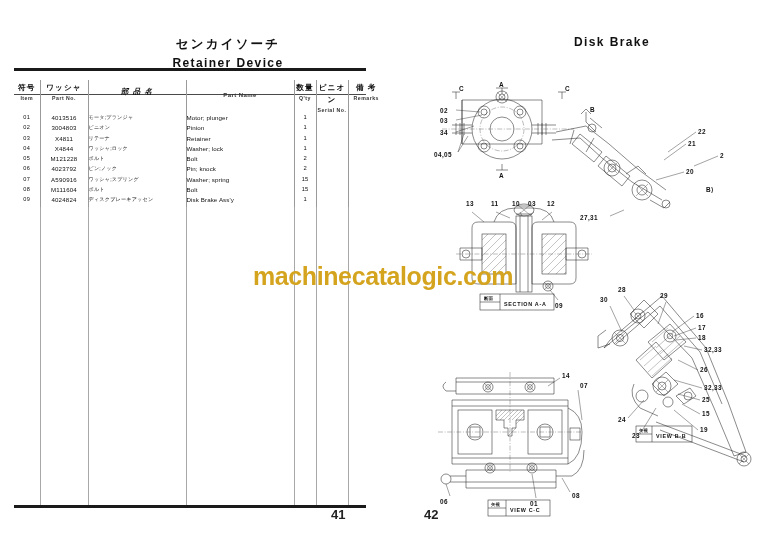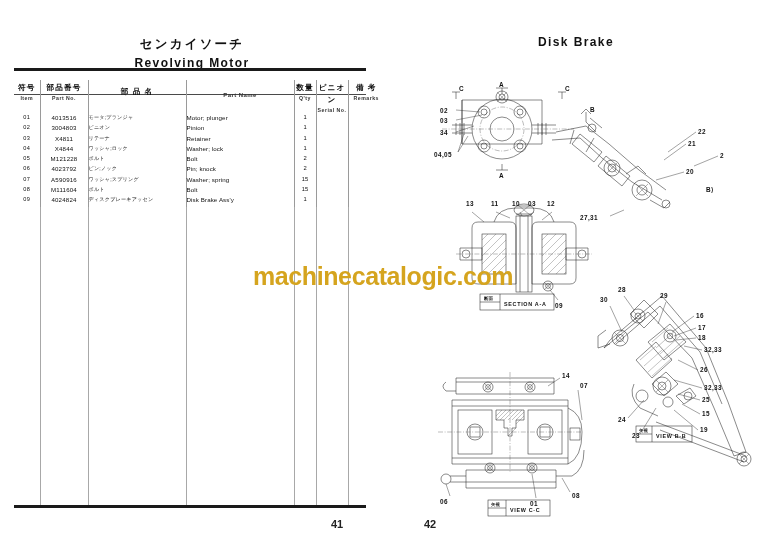--- a/index.html
+++ b/index.html
@@ -5,21 +5,21 @@
   html,body{margin:0;padding:0;background:#ffffff;}
   body{width:768px;height:542px;position:relative;overflow:hidden;
        font-family:"Liberation Sans",sans-serif;color:#111;}
 
   
   .page{position:absolute;top:0;height:542px;}
   .page-left{left:0;width:384px;}
   .page-right{left:384px;width:384px;}
 
   
-  .title-block{text-align:center;}
+  .title-block{text-align:center;margin-left:36px;}
   .title-jp{font-size:12.5px;letter-spacing:2.2px;font-weight:bold;color:#111;}
   .title-en{font-size:12px;letter-spacing:1.4px;font-weight:bold;color:#111;margin-top:3px;}
 
   
   .tbl-wrap{position:absolute;left:14px;top:80px;width:352px;}
   table.parts{border-collapse:collapse;width:352px;table-layout:fixed;}
   table.parts td,table.parts th{border-left:1px solid #9a9a9a;padding:0;vertical-align:top;}
   .rule-top{position:absolute;left:14px;top:68px;width:352px;height:2.5px;background:#1a1a1a;}
   .rule-hdr{position:absolute;left:14px;top:94px;width:352px;height:1px;background:#4a4a4a;}
   .rule-bot{position:absolute;left:14px;top:505px;width:352px;height:3px;background:#1a1a1a;}
@@ -43,21 +43,21 @@
   .b-jp{font-size:5.1px;padding-left:7px;padding-top:1.5px;letter-spacing:.2px;color:#222;}
   .b-en{font-size:6.2px;padding-left:6px;padding-top:1px;letter-spacing:.1px;}
   .b-qty{font-size:5.8px;text-align:center;padding-top:1px;}
   .b-ser,.b-rem{}
 
   
   .vrules{position:absolute;left:14px;top:94px;width:352px;height:411px;}
   .vrule{position:absolute;top:0;width:1px;height:411px;background:#a8a8a8;}
 
   
-  .pageno{position:absolute;bottom:12px;font-size:11px;font-weight:bold;color:#222;}
+  .pageno{position:absolute;bottom:20px;font-size:13px;font-weight:bold;color:#222;}
   .pageno-l{left:331px;}
   .pageno-r{left:424px;margin-top:12px;}
 
   
   .watermark{position:absolute;left:253px;top:262px;font-size:25px;font-weight:bold;
              color:#d5a41e;letter-spacing:-0.4px;z-index:40;white-space:nowrap;
              font-family:"Liberation Sans",sans-serif;}
 
   
   .dwg{position:absolute;}
@@ -72,21 +72,21 @@
   .ctr{stroke:#555;stroke-width:.4;fill:none;stroke-dasharray:5 1.6 1 1.6;}
   .hatch{stroke:#444;stroke-width:.32;fill:none;}
 </style>
 </head>
 <body>
 
 <div class="page page-left">
 
   <div class="title-block" style="position:absolute;left:0;top:36px;width:384px;">
     <div class="title-jp">センカイソーチ</div>
-    <div class="title-en">Revolving  Motor</div>
+    <div class="title-en">Retainer  Device</div>
   </div>
 
   <div class="rule-top"></div>
   <div class="rule-hdr"></div>
   <div class="rule-bot"></div>
 
   <div class="vrules">
     <div class="vrule" style="left:26px;"></div>
     <div class="vrule" style="left:74px;"></div>
     <div class="vrule" style="left:172px;"></div>
@@ -106,25 +106,25 @@
           <col class="c-ser">
           <col class="c-rem">
       </colgroup>
       <thead>
         <tr>
           <th class="hdr-cell" style="border-left:none;">
             <div class="hdr-jp">符号</div>
             <div class="hdr-en">Item</div>
           </th>
           <th class="hdr-cell">
-            <div class="hdr-jp">部品番号</div>
+            <div class="hdr-jp">ワッシャ</div>
             <div class="hdr-en">Part  No.</div>
           </th>
           <th class="hdr-cell">
-            <div class="hdr-jp" style="padding-top:6px;">部  品  名</div>
+            <div class="hdr-jp" style="padding-top:6px;font-style:italic;">部  品  名</div>
           </th>
           <th class="hdr-cell">
             <div class="hdr-en hdr-en-wide" style="padding-top:11px;">Part  Name</div>
           </th>
           <th class="hdr-cell">
             <div class="hdr-jp">数量</div>
             <div class="hdr-en">Q'ty</div>
           </th>
           <th class="hdr-cell">
             <div class="hdr-jp">ピニオン</div>

